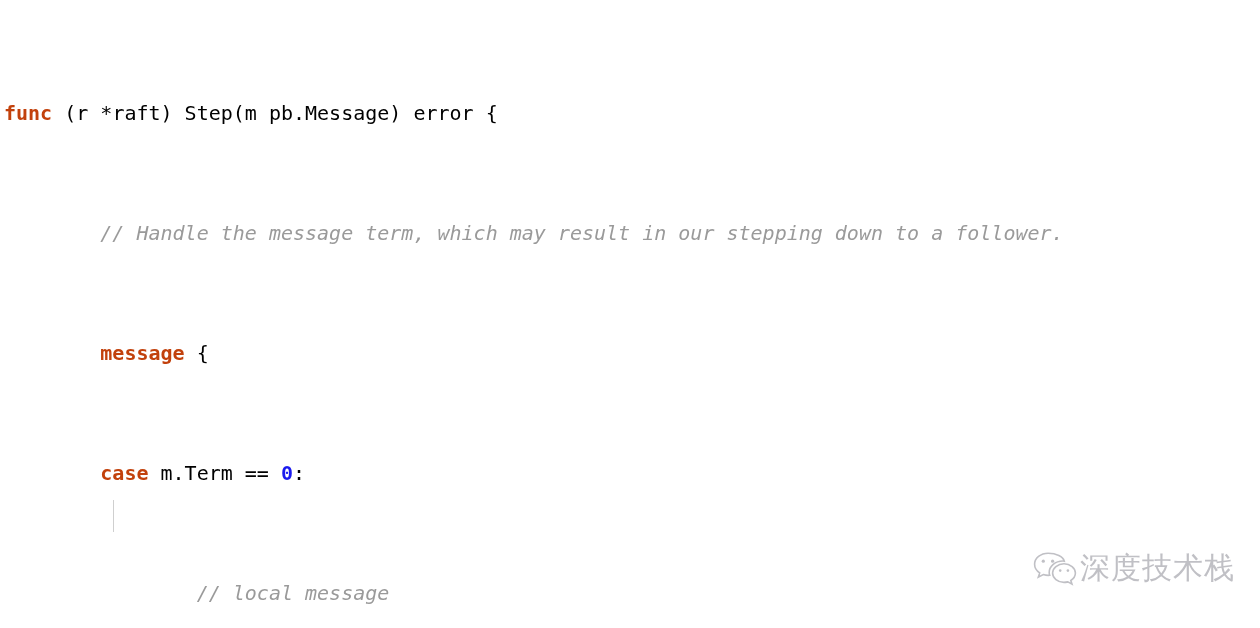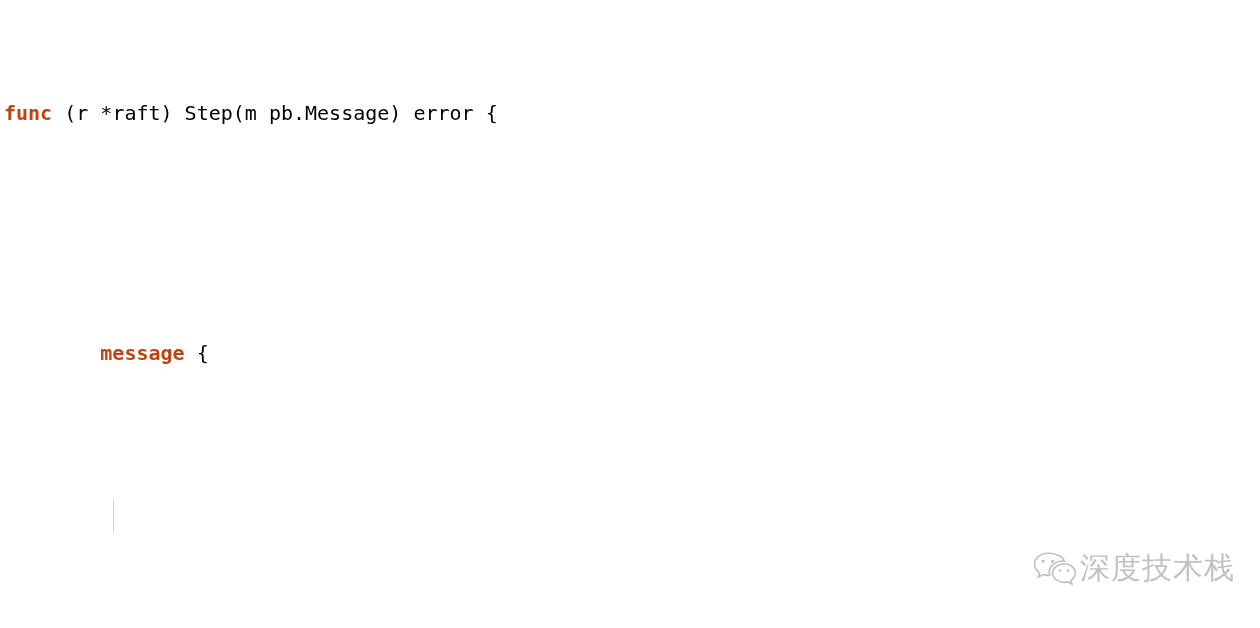--- a/index.html
+++ b/index.html
@@ -76,25 +76,27 @@
 </style>
 </head>
 <body>
 
 <div id="editor">
 
   <div class="code-lines">
 
     <div class="line"><span class="kw">func</span><span class="plain"> (r *raft) Step(m pb.Message) error {</span></div>
 
-    <div class="line"><span class="plain">        </span></div>
+    <div class="line"><span class="plain">        </span><span class="comment">// Handle the message term, which may result in our stepping down to a follower.</span></div>
 
     <div class="line"><span class="plain">        </span><span class="kw">message</span><span class="plain"> {</span></div>
 
+    <div class="line"><span class="plain">        </span><span class="kw">case</span><span class="plain"> m.Term == </span><span class="num">0</span><span class="plain">:</span></div>
 
+    <div class="line"><span class="plain">                </span><span class="comment">// local message</span></div>
 
     
 
     
 
     
 
     
 
     

